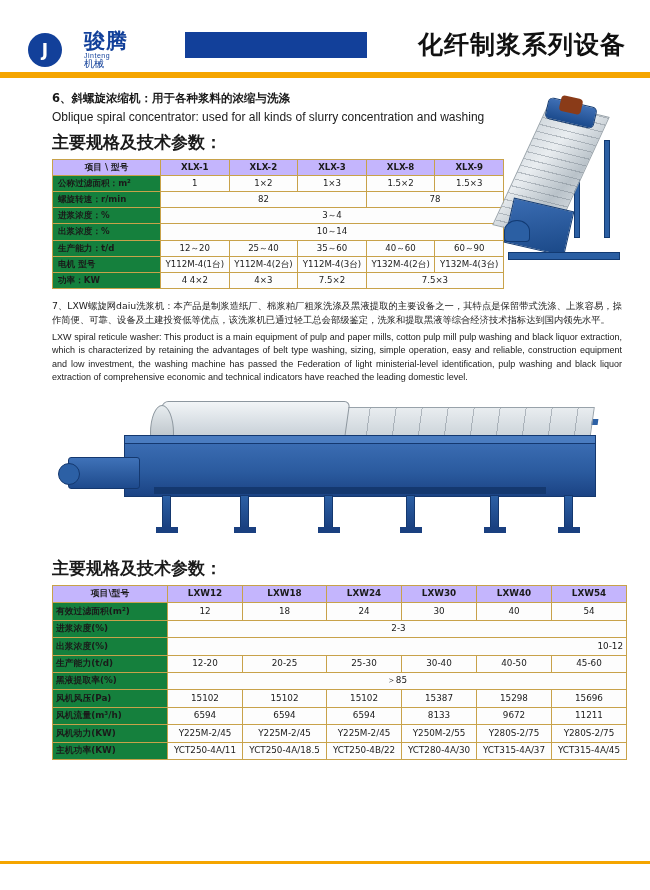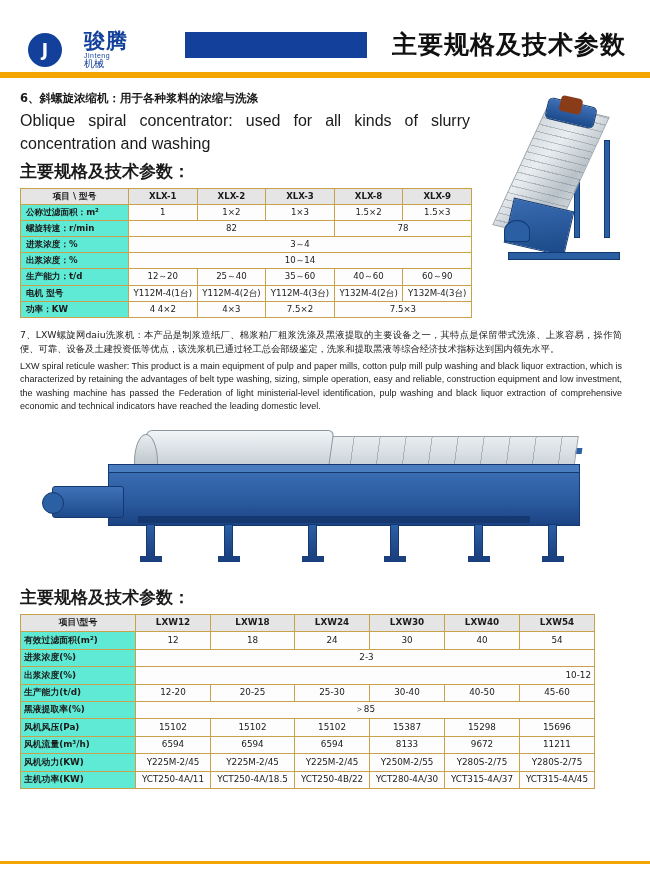--- a/index.html
+++ b/index.html
@@ -79,31 +79,31 @@
     letter-spacing: 1px;
   }
   .header-underline {
     position: absolute;
     left: 0; right: 0; bottom: 0;
     height: 3px;
     background: #f5a500;
   }
 
   
-  .content { padding: 12px 28px 0 20px; }
+  .content { padding: 12px 28px 0 52px; }
 
   .sec-title-cn {
     font-size: 11.5px;
     font-weight: bold;
     font-family: "DejaVu Sans", sans-serif;
     margin-bottom: 2px;
     line-height: 1.5;
   }
   .sec-title-en {
-    font-size: 16px;
+    font-size: 12px;
     line-height: 1.45;
     max-width: 450px;
     text-align: justify;
     margin-bottom: 4px;
   }
   .spec-label {
     font-size: 17px;
     font-weight: bold;
     font-family: "DejaVu Sans", sans-serif;
     margin: 3px 0 5px 0;
@@ -116,26 +116,26 @@
     font-family: "DejaVu Sans", sans-serif;
   }
   table.spec td, table.spec th {
     border: 1px solid #c8a24a;
     padding: 2px 4px;
     text-align: center;
     vertical-align: middle;
     line-height: 1.3;
   }
   table.spec .hdr {
-    background: #e5e5e5;
+    background: #c4b5fd;
     font-weight: bold;
     text-align: center;
   }
   table.spec .lbl {
-    background: #5eead4;
+    background: #15803d;
     font-weight: bold;
     text-align: left;
     padding-left: 5px;
     white-space: nowrap;
   }
   table.spec td.val { background: #fdfdfd; }
 
   #table1 { width: 452px; margin-bottom: 10px; }
   #table1 col.c0 { width: 108px; }
 
@@ -341,21 +341,21 @@
 <div class="header">
   <div class="logo-box">
     <div class="logo-mark">J</div>
     <div class="logo-text">
       <div class="logo-cn">骏腾</div>
       <div class="logo-sub">Jinteng</div>
       <div class="logo-cn2">机械</div>
     </div>
   </div>
   <div class="header-bar"></div>
-  <div class="header-title">主要规格及技术参数</div>
+  <div class="header-title">化纤制浆系列设备</div>
   <div class="header-underline"></div>
 </div>
 
 <div class="img1">
   <div class="leg l1"></div>
   <div class="leg l2"></div>
   <div class="plate"></div>
   <div class="drum"></div>
   <div class="drum2"></div>
   <div class="body"></div>

